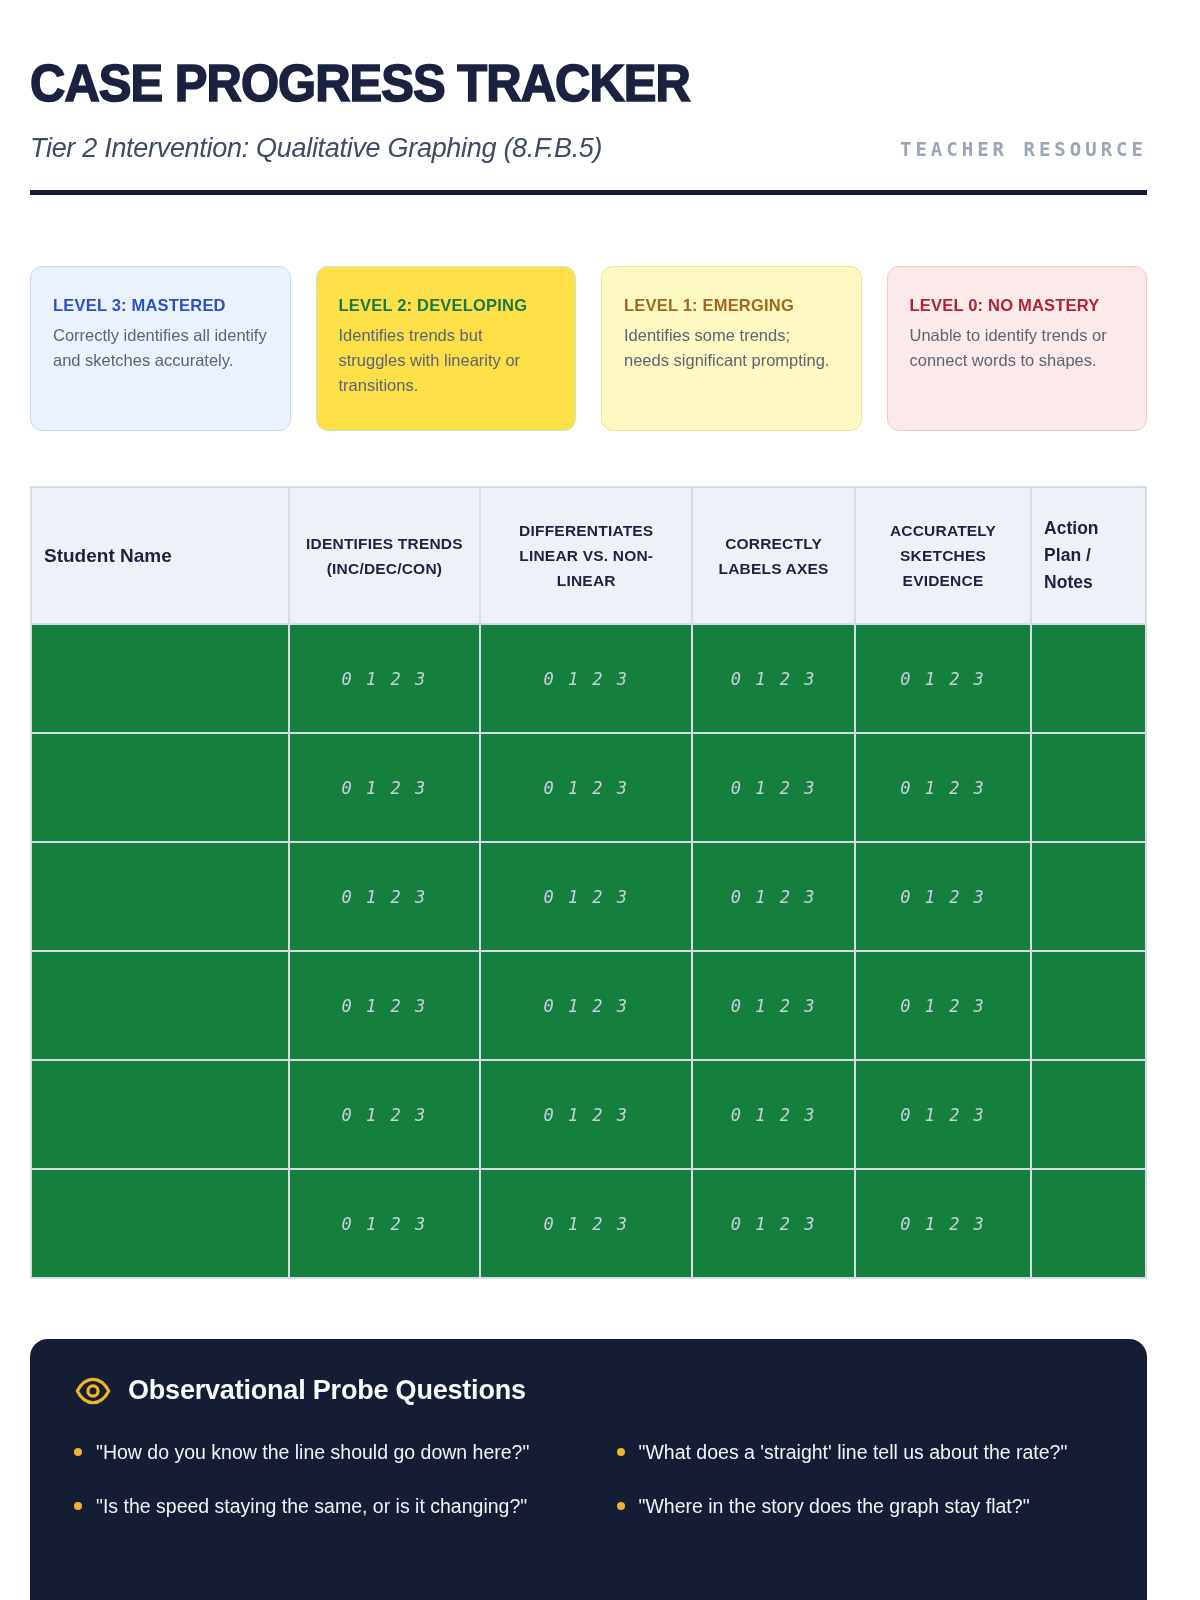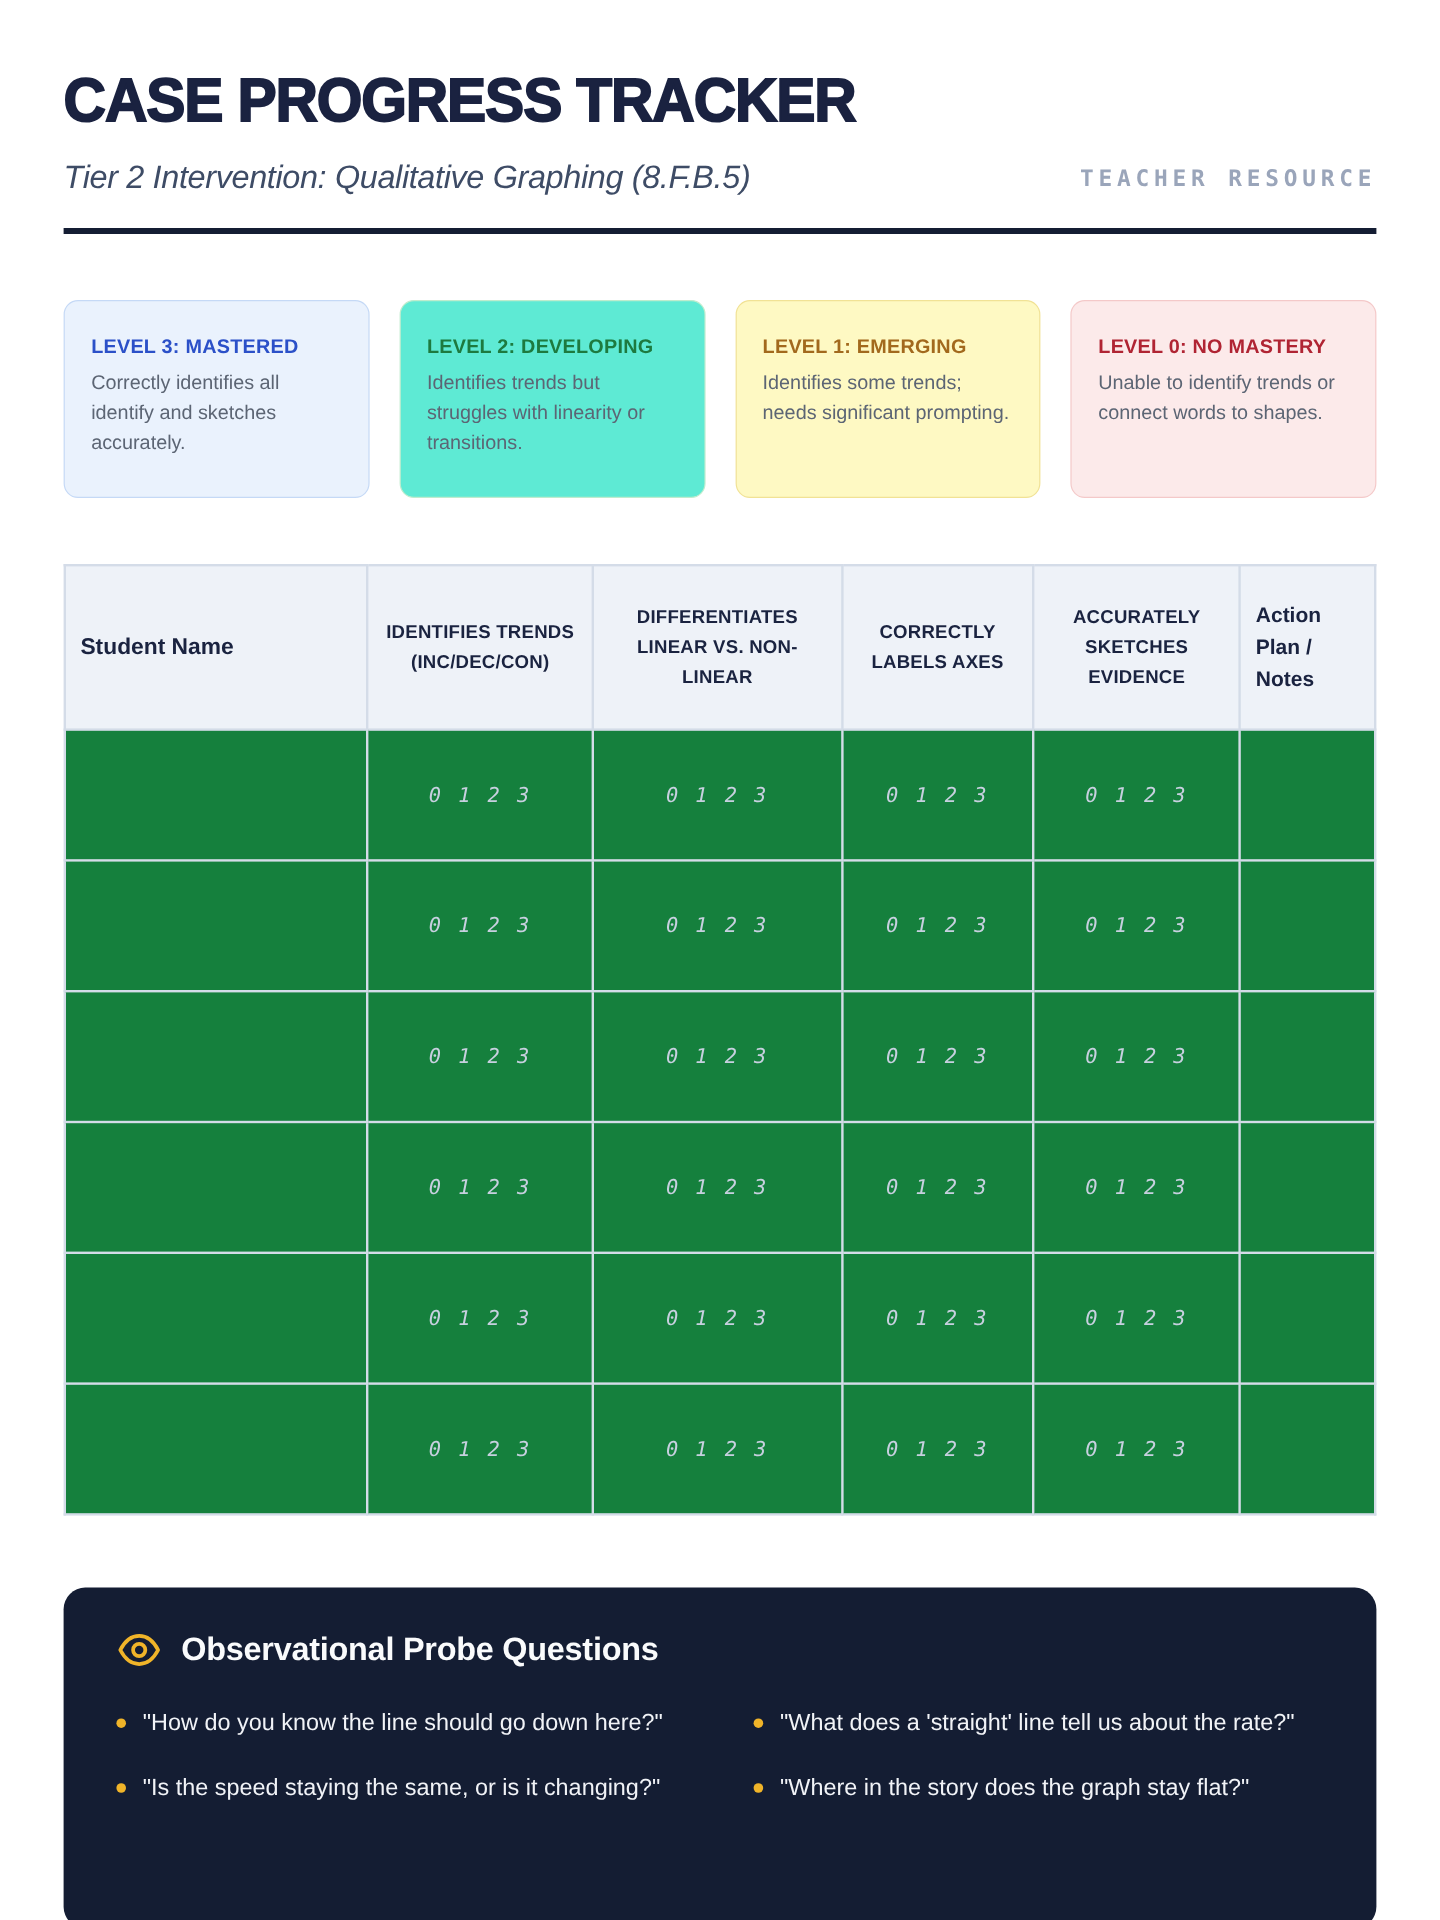--- a/index.html
+++ b/index.html
@@ -10,21 +10,21 @@
     width: 1200px;
     height: 1600px;
     overflow: hidden;
     font-family: "Liberation Sans", sans-serif;
     color: #1a2240;
   }
 
   .page {
     width: 1200px;
     height: 1128px;
-    padding: 54px 53px 0 53px;
+    padding: 54px 53px 0 30px;
   }
 
   
   .doc-title {
     font-size: 51px;
     font-weight: 900;
     letter-spacing: -1px;
     color: #1a2240;
     -webkit-text-stroke: 1.6px #1a2240;
     transform: scaleX(0.96);
@@ -59,21 +59,21 @@
     height: 5px;
     background: #141d33;
     border: none;
   }
 
   
   .levels {
     display: grid;
     grid-template-columns: repeat(4, 1fr);
     gap: 25px;
-    margin-top: 55px;
+    margin-top: 71px;
   }
 
   .level-card {
     border-radius: 12px;
     padding: 26px 22px 18px 22px;
     min-height: 165px;
     border: 1.5px solid transparent;
   }
 
   .level-card h3 {
@@ -85,21 +85,21 @@
   }
 
   .level-card p {
     font-size: 16.5px;
     line-height: 25px;
     color: #5c6574;
   }
 
   .level-3 { background: #eaf2fd; border-color: #c5d9f6; }
   .level-3 h3 { color: #2b50c8; }
-  .level-2 { background: #5eead4; border-color: #bfeccd; }
+  .level-2 { background: #fde047; border-color: #bfeccd; }
   .level-2 h3 { color: #1d7a3f; }
   .level-1 { background: #fef9c3; border-color: #f1e295; }
   .level-1 h3 { color: #a2691d; }
   .level-0 { background: #fceaea; border-color: #f4c9c9; }
   .level-0 h3 { color: #b02433; }
 
   
   .tracker {
     margin-top: 55px;
     width: 100%;

